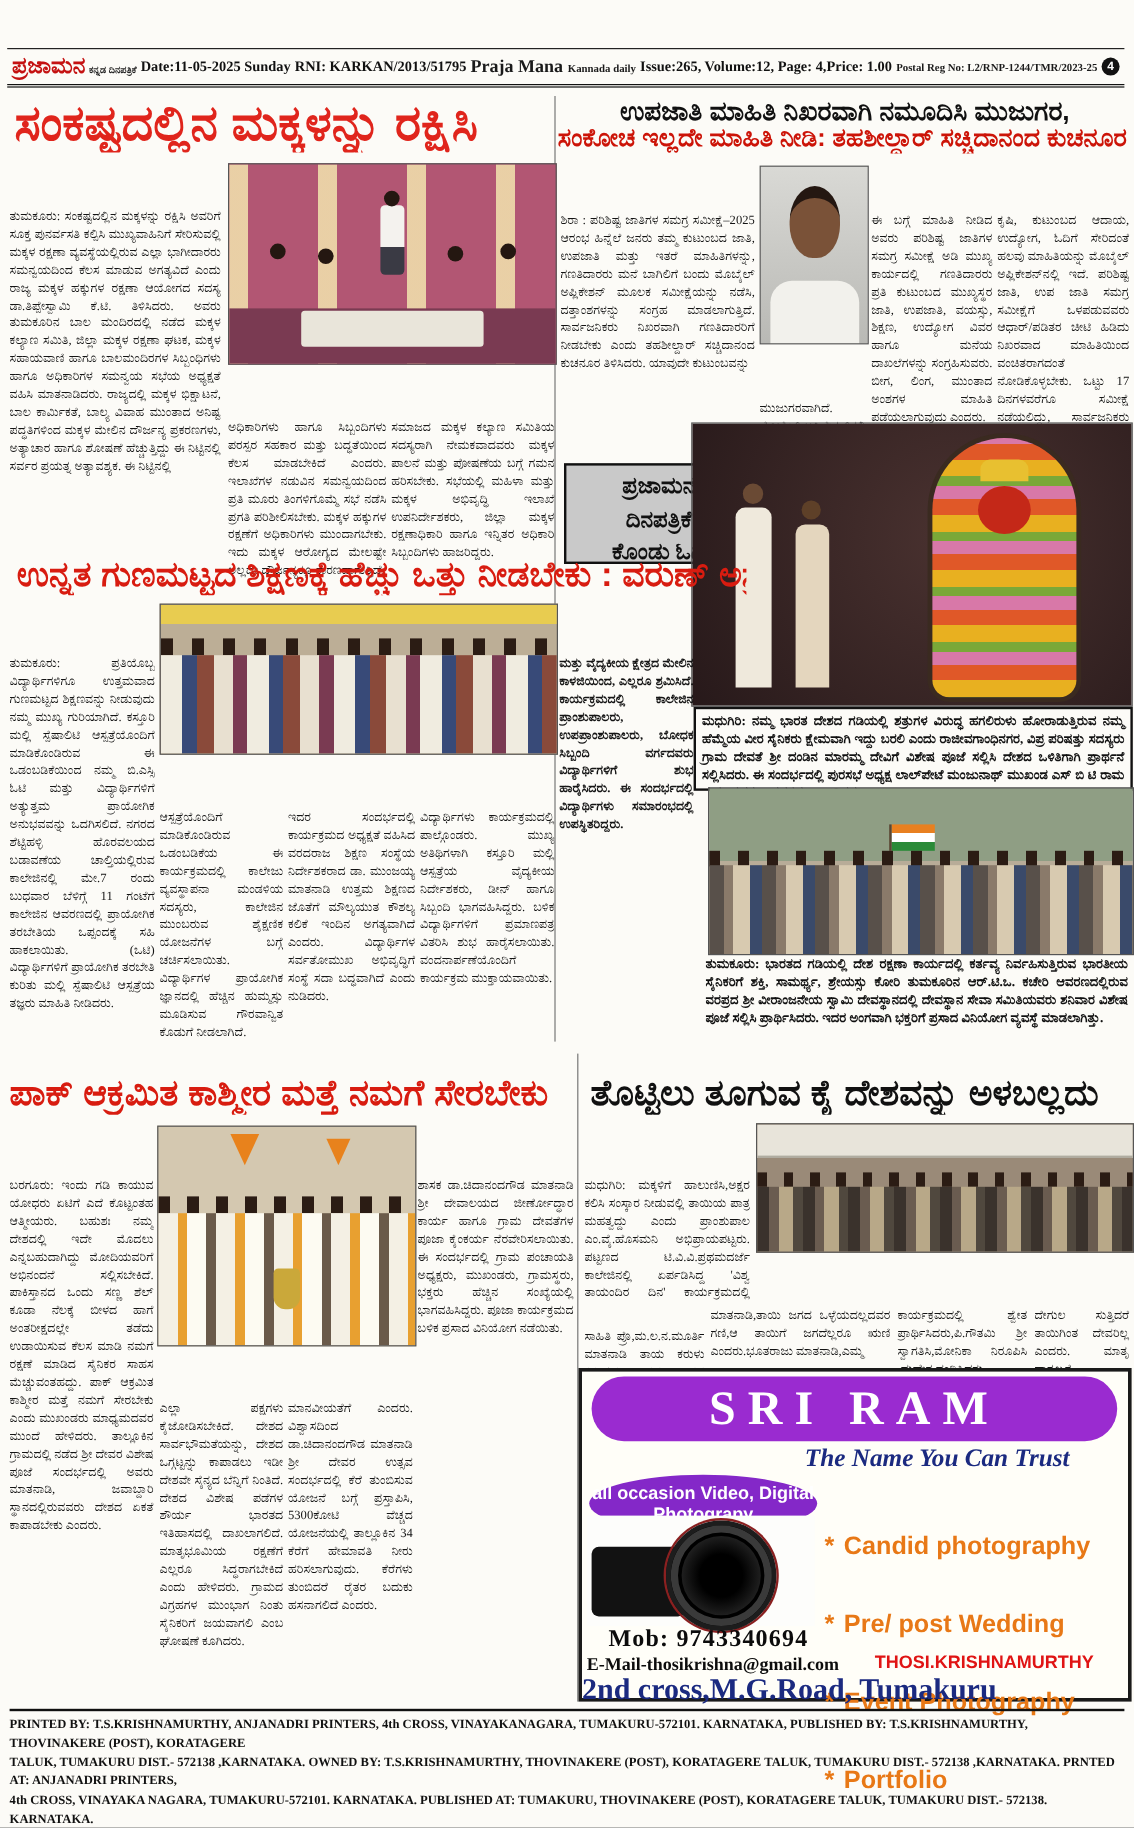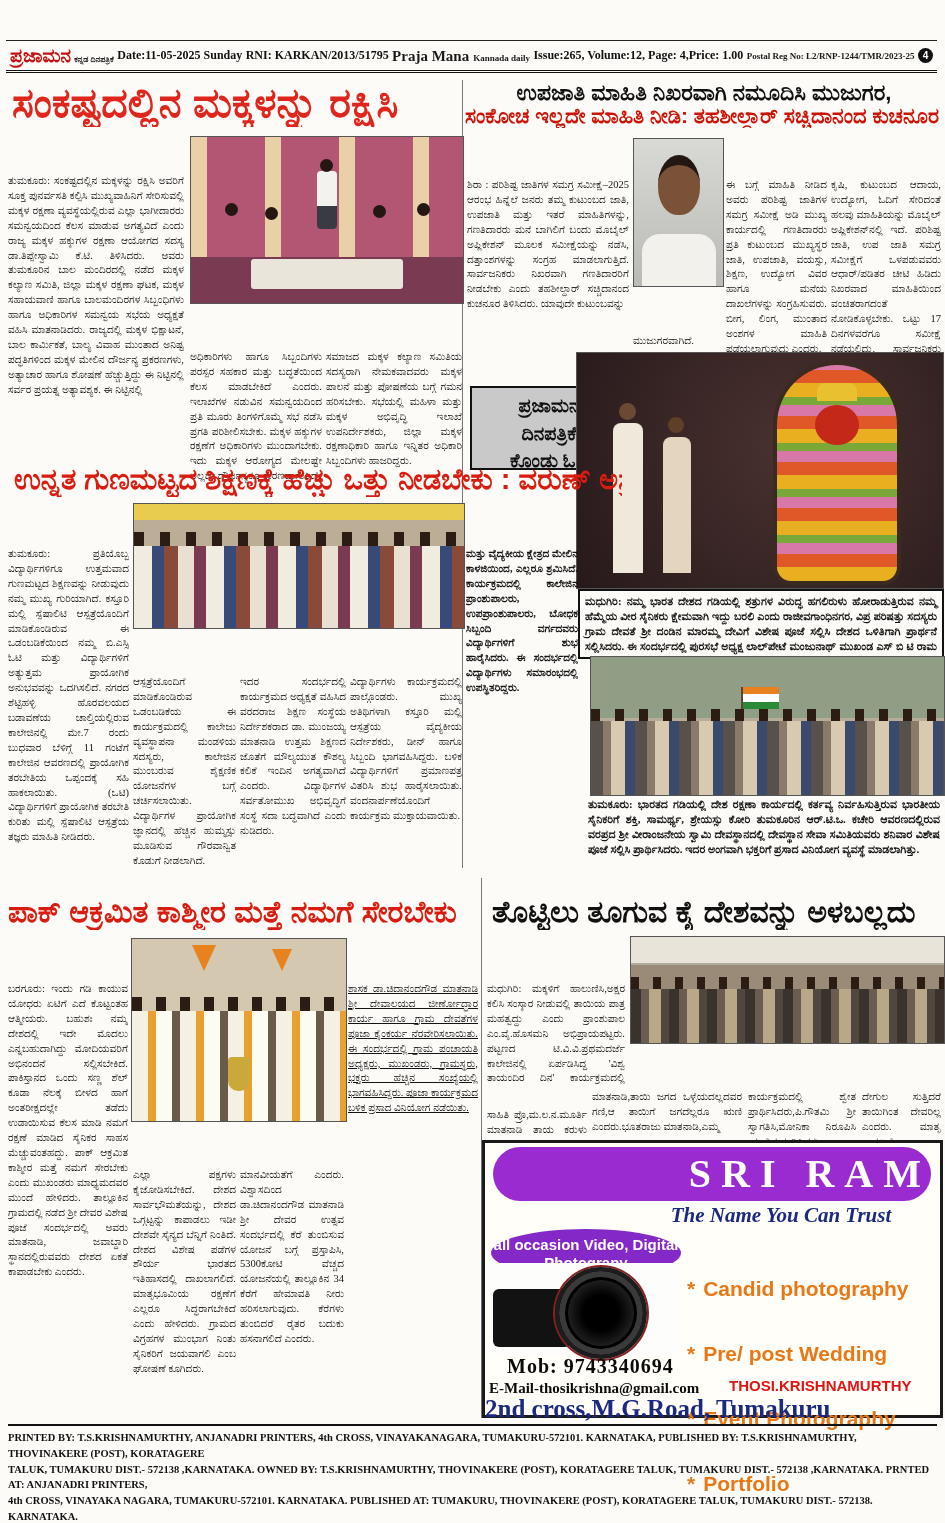--- a/index.html
+++ b/index.html
@@ -27,21 +27,21 @@
   
   .promo{position:absolute;left:470px;top:386px;width:158px;height:84px;background:#c9c9c9;
     border:2px solid #111;text-align:center;font:bold 19px/1.45 "Liberation Serif",serif;
     color:#111;padding-top:4px;box-sizing:border-box;}
   .vrule{position:absolute;width:1px;background:#777;}
   
   .ad{position:absolute;left:482px;top:1140px;width:461px;height:278px;background:#fffef8;
     border:3px solid #1a1a1a;box-sizing:border-box;}
   .ad-lozenge{position:absolute;left:8px;top:4px;width:438px;height:54px;border-radius:30px;
     background:#9a2bd0;color:#fff;font:bold 40px/54px "Liberation Serif",serif;
-    text-align:right;letter-spacing:10px;}
+    text-align:center;letter-spacing:10px;}
   .ad-tagline{position:absolute;left:140px;top:60px;width:312px;text-align:center;
     color:#1b2a80;font:bold italic 21px "Liberation Serif",serif;}
   .ad-badge{position:absolute;left:6px;top:86px;width:190px;height:48px;border-radius:50%;
     background:#8428c8;color:#fff;font:bold 15px/1.2 "Liberation Sans",sans-serif;
     text-align:center;padding-top:7px;box-sizing:border-box;}
   .ad-list{position:absolute;left:202px;top:94px;width:254px;margin:0;padding:0;list-style:none;}
   .ad-list li{font:bold 21px/27px "Liberation Sans",sans-serif;color:#e87816;white-space:nowrap;margin-top:38px;}
   .ad-star{margin-right:8px;}
   .ad-mob{position:absolute;left:22px;top:212px;font:bold 20px "Liberation Serif",serif;
     letter-spacing:1px;color:#0c0c0c;}
@@ -148,21 +148,21 @@
   <div class="col" style="left:8px;top:938px;width:120px;height:472px;">ಬರಗೂರು: ಇಂದು ಗಡಿ ಕಾಯುವ ಯೋಧರು ಏಟಿಗೆ ಎದೆ ಕೊಟ್ಟಂತಹ ಆತ್ಮೀಯರು. ಬಹುಶಃ ನಮ್ಮ ದೇಶದಲ್ಲಿ ಇದೇ ಮೊದಲು ಎನ್ನಬಹುದಾಗಿದ್ದು ಮೋದಿಯವರಿಗೆ ಅಭಿನಂದನೆ ಸಲ್ಲಿಸಬೇಕಿದೆ. ಪಾಕಿಸ್ತಾನದ ಒಂದು ಸಣ್ಣ ಶೆಲ್ ಕೂಡಾ ನೆಲಕ್ಕೆ ಬೀಳದ ಹಾಗೆ ಅಂತರೀಕ್ಷದಲ್ಲೇ ತಡೆದು ಉಡಾಯಿಸುವ ಕೆಲಸ ಮಾಡಿ ನಮಗೆ ರಕ್ಷಣೆ ಮಾಡಿದ ಸೈನಿಕರ ಸಾಹಸ ಮೆಚ್ಚುವಂತಹದ್ದು. ಪಾಕ್ ಆಕ್ರಮಿತ ಕಾಶ್ಮೀರ ಮತ್ತೆ ನಮಗೆ ಸೇರಬೇಕು ಎಂದು ಮುಖಂಡರು ಮಾಧ್ಯಮದವರ ಮುಂದೆ ಹೇಳಿದರು. ತಾಲ್ಲೂಕಿನ ಗ್ರಾಮದಲ್ಲಿ ನಡೆದ ಶ್ರೀ ದೇವರ ವಿಶೇಷ ಪೂಜೆ ಸಂದರ್ಭದಲ್ಲಿ ಅವರು ಮಾತನಾಡಿ, ಜವಾಬ್ದಾರಿ ಸ್ಥಾನದಲ್ಲಿರುವವರು ದೇಶದ ಏಕತೆ ಕಾಪಾಡಬೇಕು ಎಂದರು.</div>
   <div class="photo" style="left:131px;top:938px;width:214px;height:182px;background:#d4c8b0;">
     <div class="fig" style="left:60px;top:6px;width:0;height:0;border-left:12px solid rgba(0,0,0,0);border-right:12px solid rgba(0,0,0,0);border-top:26px solid #e8821c;"></div>
     <div class="fig" style="left:140px;top:10px;width:0;height:0;border-left:10px solid rgba(0,0,0,0);border-right:10px solid rgba(0,0,0,0);border-top:22px solid #e8821c;"></div>
     <div class="p-strip" style="top:58px;height:14px;background:repeating-linear-gradient(90deg,#2b1c14 0 10px,rgba(0,0,0,0) 10px 24px);"></div>
     <div class="p-strip" style="top:72px;bottom:0;background:repeating-linear-gradient(90deg,#f4f0e4 0 16px,#e8a030 16px 24px,#fdfbf2 24px 40px,#6a5a4a 40px 48px);"></div>
     <div class="fig" style="left:96px;bottom:30px;width:22px;height:34px;background:#caa83a;border-radius:4px 4px 10px 10px;"></div>
   </div>
   <div class="col" style="left:133px;top:1124px;width:103px;height:286px;">ಎಲ್ಲಾ ಪಕ್ಷಗಳು ಕೈಜೋಡಿಸಬೇಕಿದೆ. ದೇಶದ ಸಾರ್ವಭೌಮತೆಯನ್ನು, ದೇಶದ ಒಗ್ಗಟ್ಟನ್ನು ಕಾಪಾಡಲು ಇಡೀ ದೇಶವೇ ಸೈನ್ಯದ ಬೆನ್ನಿಗೆ ನಿಂತಿದೆ. ದೇಶದ ವಿಶೇಷ ಪಡೆಗಳ ಶೌರ್ಯ ಭಾರತದ ಇತಿಹಾಸದಲ್ಲಿ ದಾಖಲಾಗಲಿದೆ. ಮಾತೃಭೂಮಿಯ ರಕ್ಷಣೆಗೆ ಎಲ್ಲರೂ ಸಿದ್ಧರಾಗಬೇಕಿದೆ ಎಂದು ಹೇಳಿದರು. ಗ್ರಾಮದ ವಿಗ್ರಹಗಳ ಮುಂಭಾಗ ನಿಂತು ಸೈನಿಕರಿಗೆ ಜಯವಾಗಲಿ ಎಂಬ ಘೋಷಣೆ ಕೂಗಿದರು.</div>
   <div class="col" style="left:240px;top:1124px;width:104px;height:286px;">ಮಾನವೀಯತೆಗೆ ಎಂದರು. ವಿಶ್ವಾಸದಿಂದ ಡಾ.ಚಿದಾನಂದಗೌಡ ಮಾತನಾಡಿ ಶ್ರೀ ದೇವರ ಉತ್ಸವ ಸಂದರ್ಭದಲ್ಲಿ ಕೆರೆ ತುಂಬಿಸುವ ಯೋಜನೆ ಬಗ್ಗೆ ಪ್ರಸ್ತಾಪಿಸಿ, 5300ಕೋಟಿ ವೆಚ್ಚದ ಯೋಜನೆಯಲ್ಲಿ ತಾಲ್ಲೂಕಿನ 34 ಕೆರೆಗೆ ಹೇಮಾವತಿ ನೀರು ಹರಿಸಲಾಗುವುದು. ಕೆರೆಗಳು ತುಂಬಿದರೆ ರೈತರ ಬದುಕು ಹಸನಾಗಲಿದೆ ಎಂದರು.</div>
-  <div class="col" style="left:348px;top:938px;width:130px;height:472px;text-decoration:underline;">ಶಾಸಕ ಡಾ.ಚಿದಾನಂದಗೌಡ ಮಾತನಾಡಿ ಶ್ರೀ ದೇವಾಲಯದ ಜೀರ್ಣೋದ್ಧಾರ ಕಾರ್ಯ ಹಾಗೂ ಗ್ರಾಮ ದೇವತೆಗಳ ಪೂಜಾ ಕೈಂಕರ್ಯ ನೆರವೇರಿಸಲಾಯಿತು. ಈ ಸಂದರ್ಭದಲ್ಲಿ ಗ್ರಾಮ ಪಂಚಾಯತಿ ಅಧ್ಯಕ್ಷರು, ಮುಖಂಡರು, ಗ್ರಾಮಸ್ಥರು, ಭಕ್ತರು ಹೆಚ್ಚಿನ ಸಂಖ್ಯೆಯಲ್ಲಿ ಭಾಗವಹಿಸಿದ್ದರು. ಪೂಜಾ ಕಾರ್ಯಕ್ರಮದ ಬಳಿಕ ಪ್ರಸಾದ ವಿನಿಯೋಗ ನಡೆಯಿತು.</div>
+  <div class="col" style="left:348px;top:938px;width:130px;height:472px;">ಶಾಸಕ ಡಾ.ಚಿದಾನಂದಗೌಡ ಮಾತನಾಡಿ ಶ್ರೀ ದೇವಾಲಯದ ಜೀರ್ಣೋದ್ಧಾರ ಕಾರ್ಯ ಹಾಗೂ ಗ್ರಾಮ ದೇವತೆಗಳ ಪೂಜಾ ಕೈಂಕರ್ಯ ನೆರವೇರಿಸಲಾಯಿತು. ಈ ಸಂದರ್ಭದಲ್ಲಿ ಗ್ರಾಮ ಪಂಚಾಯತಿ ಅಧ್ಯಕ್ಷರು, ಮುಖಂಡರು, ಗ್ರಾಮಸ್ಥರು, ಭಕ್ತರು ಹೆಚ್ಚಿನ ಸಂಖ್ಯೆಯಲ್ಲಿ ಭಾಗವಹಿಸಿದ್ದರು. ಪೂಜಾ ಕಾರ್ಯಕ್ರಮದ ಬಳಿಕ ಪ್ರಸಾದ ವಿನಿಯೋಗ ನಡೆಯಿತು.</div>
 
   <div class="hl" style="left:492px;top:895px;width:450px;font-size:30px;color:#111;">ತೊಟ್ಟಿಲು ತೂಗುವ ಕೈ ದೇಶವನ್ನು ಅಳಬಲ್ಲದು</div>
   <div class="col" style="left:487px;top:938px;width:138px;height:104px;">ಮಧುಗಿರಿ: ಮಕ್ಕಳಿಗೆ ಹಾಲುಣಿಸಿ,ಅಕ್ಷರ ಕಲಿಸಿ ಸಂಸ್ಕಾರ ನೀಡುವಲ್ಲಿ ತಾಯಿಯ ಪಾತ್ರ ಮಹತ್ವದ್ದು ಎಂದು ಪ್ರಾಂಶುಪಾಲ ಎಂ.ವೈ.ಹೊಸಮನಿ ಅಭಿಪ್ರಾಯಪಟ್ಟರು. ಪಟ್ಟಣದ ಟಿ.ವಿ.ವಿ.ಪ್ರಥಮದರ್ಜೆ ಕಾಲೇಜಿನಲ್ಲಿ ಏರ್ಪಡಿಸಿದ್ದ 'ವಿಶ್ವ ತಾಯಂದಿರ ದಿನ' ಕಾರ್ಯಕ್ರಮದಲ್ಲಿ ಭಾಗವಹಿಸಿ ಮಾತನಾಡಿ ,ತೊಟ್ಟಿಲು ತೂಗುವ ಕೈ ದೇಶವನ್ನು ಅಳಬಲ್ಲದು ಎಂಬುದನ್ನು ತೋರಿಸಿಕೊಟ್ಟಿದ್ದಾರೆ ಎಂದರು.</div>
   <div class="photo" style="left:630px;top:936px;width:313px;height:106px;background:#9a8a78;">
     <div class="p-strip" style="top:0;height:26px;background:#e8e4da;border-bottom:2px solid #b0aca0;"></div>
     <div class="p-strip" style="top:40px;height:12px;background:repeating-linear-gradient(90deg,#2b1c14 0 8px,rgba(0,0,0,0) 8px 22px);"></div>
     <div class="p-strip" style="top:52px;bottom:0;background:repeating-linear-gradient(90deg,#3a322c 0 10px,#6a5c50 10px 18px,#b8a888 18px 30px,#50483e 30px 38px);"></div>
   </div>
   <div class="col" style="left:487px;top:1064px;width:100px;height:88px;">ಸಾಹಿತಿ ಪ್ರೊ,ಮ.ಲ.ನ.ಮೂರ್ತಿ ಮಾತನಾಡಿ ತಾಯ ಕರುಳು ಕರುಣೆಯ ಕಡಲು,ತ್ಯಾಗದ ಹಣತೆ ಹಚ್ಚಿದ ಒಡಲು</div>
   <div class="col" style="left:592px;top:1046px;width:150px;height:88px;">ಮಾತನಾಡಿ,ತಾಯಿ ಜಗದ ಒಳ್ಳೆಯದಲ್ಲದವರ ಗಣಿ,ಆ ತಾಯಿಗೆ ಜಗದೆಲ್ಲರೂ ಋಣಿ ಎಂದರು.ಭೂತರಾಜು ಮಾತನಾಡಿ,ಎಮ್ಮ</div>

